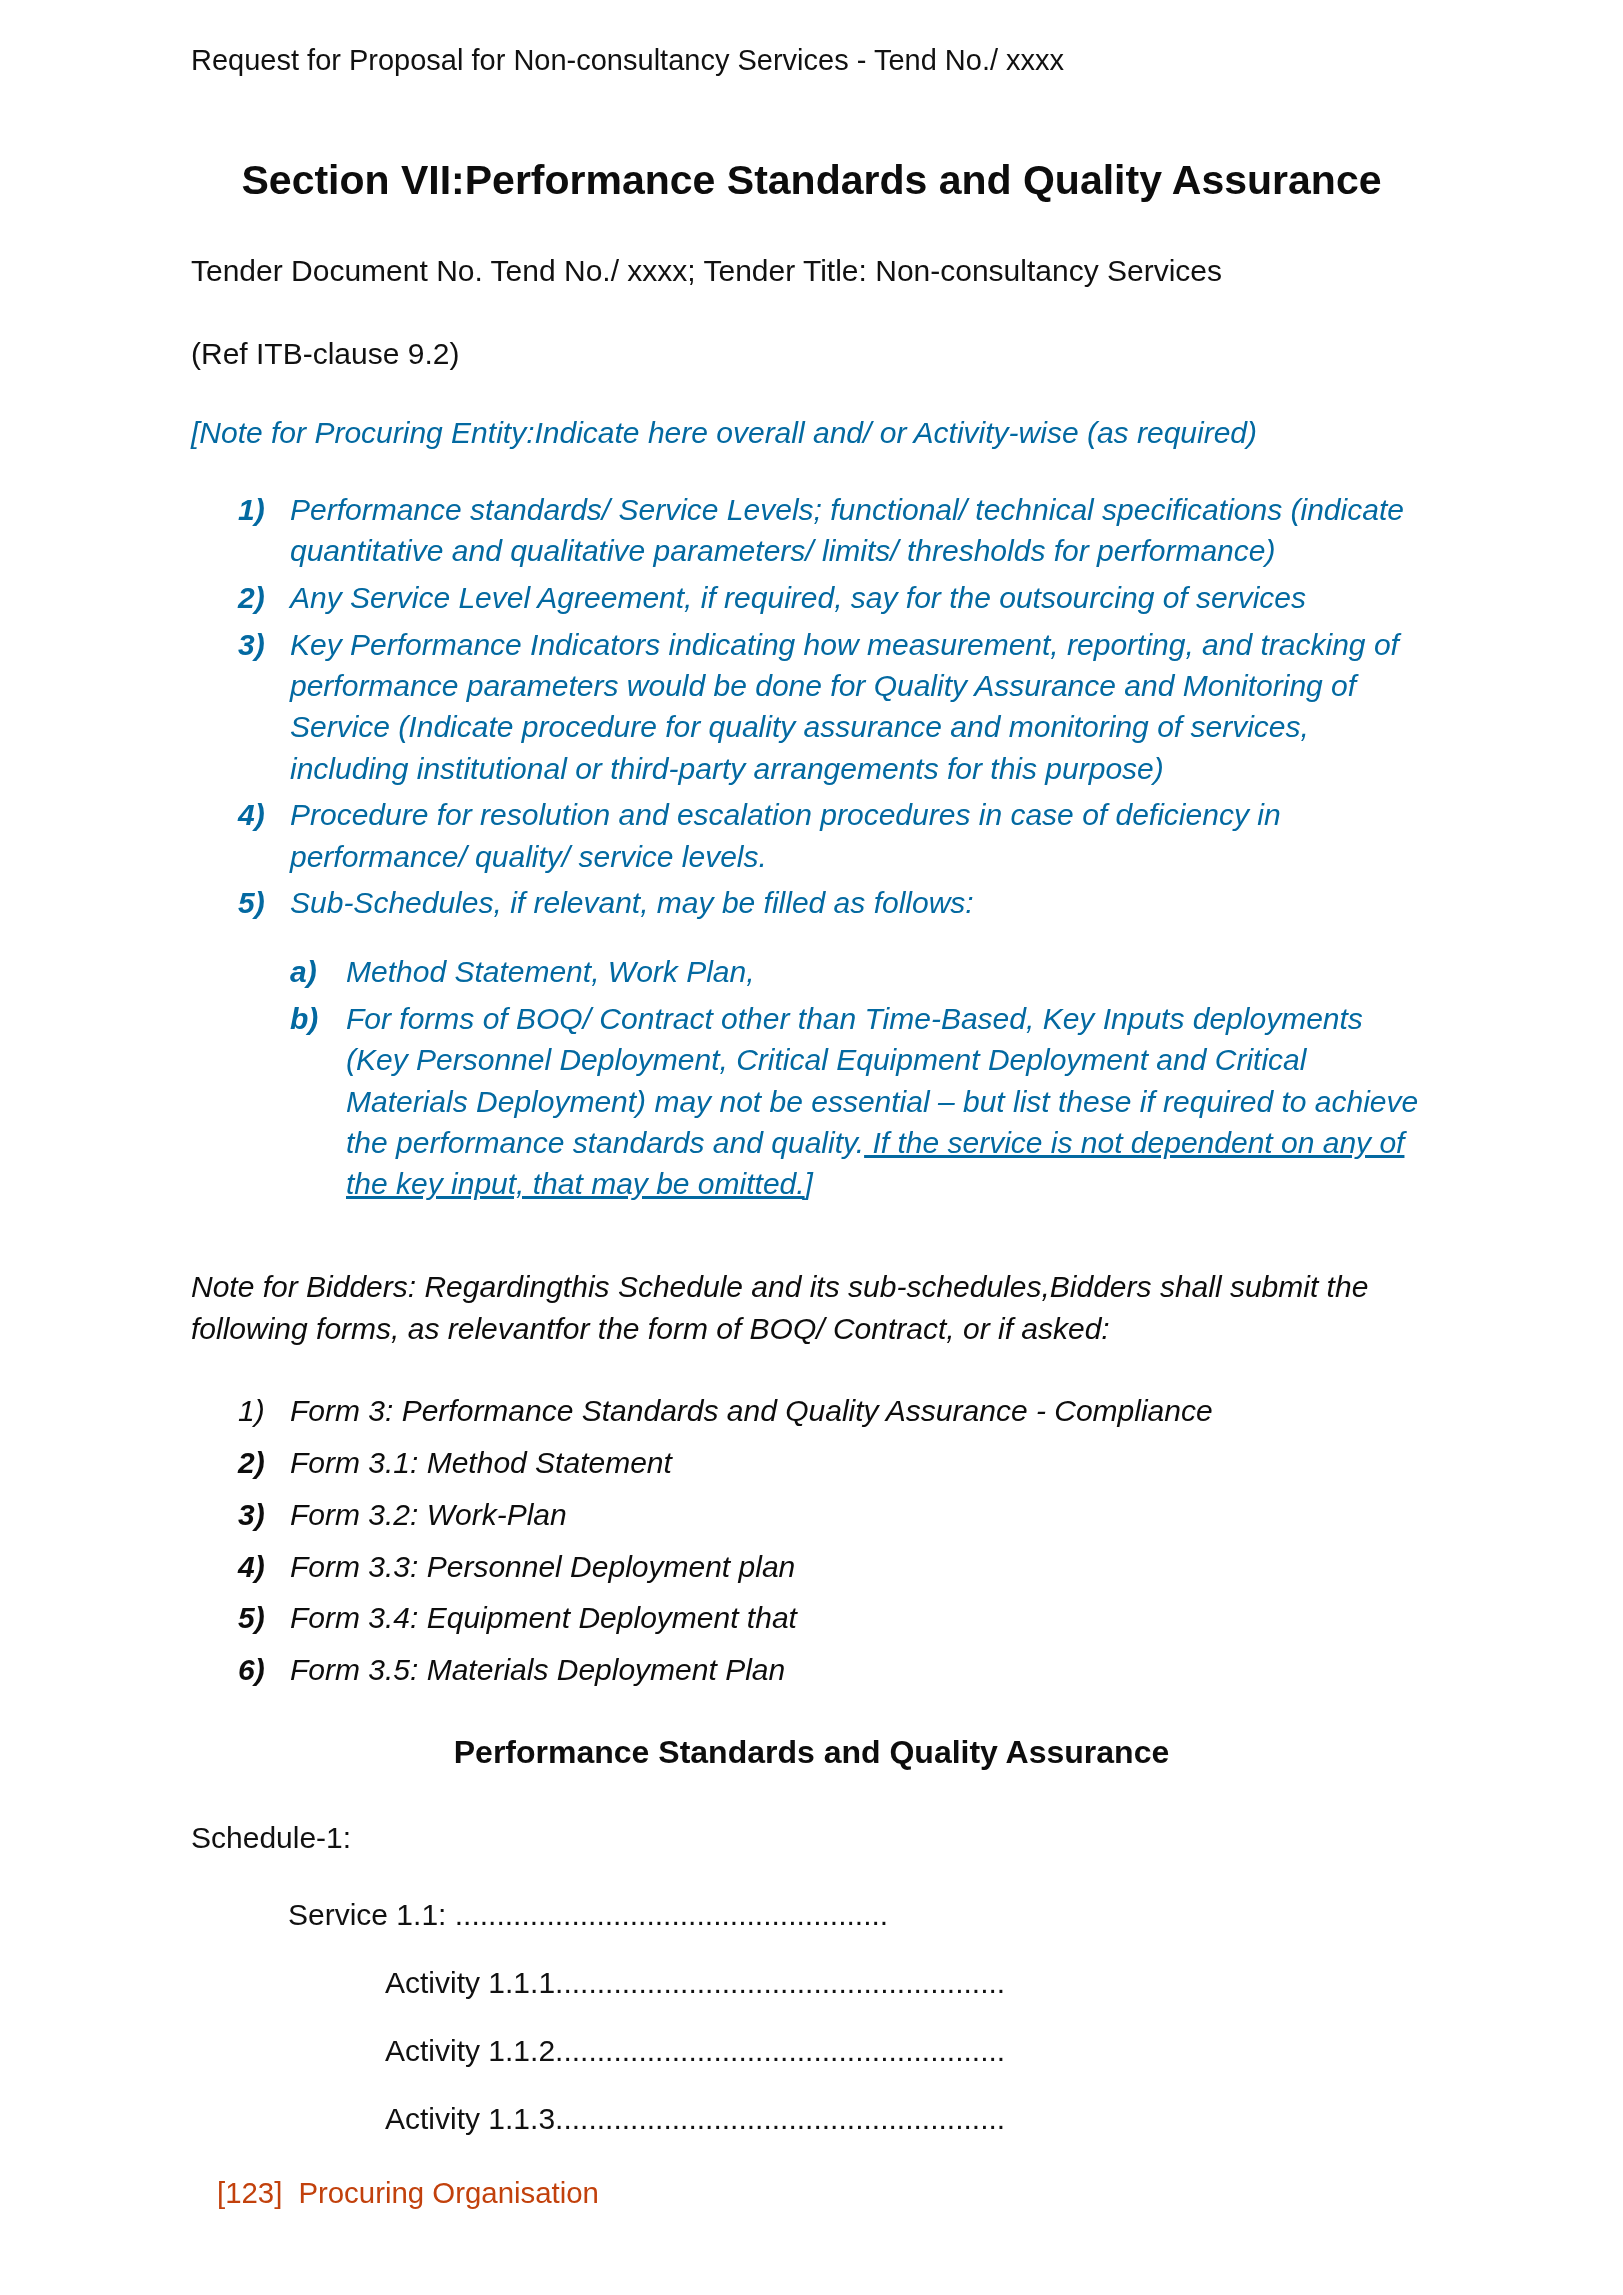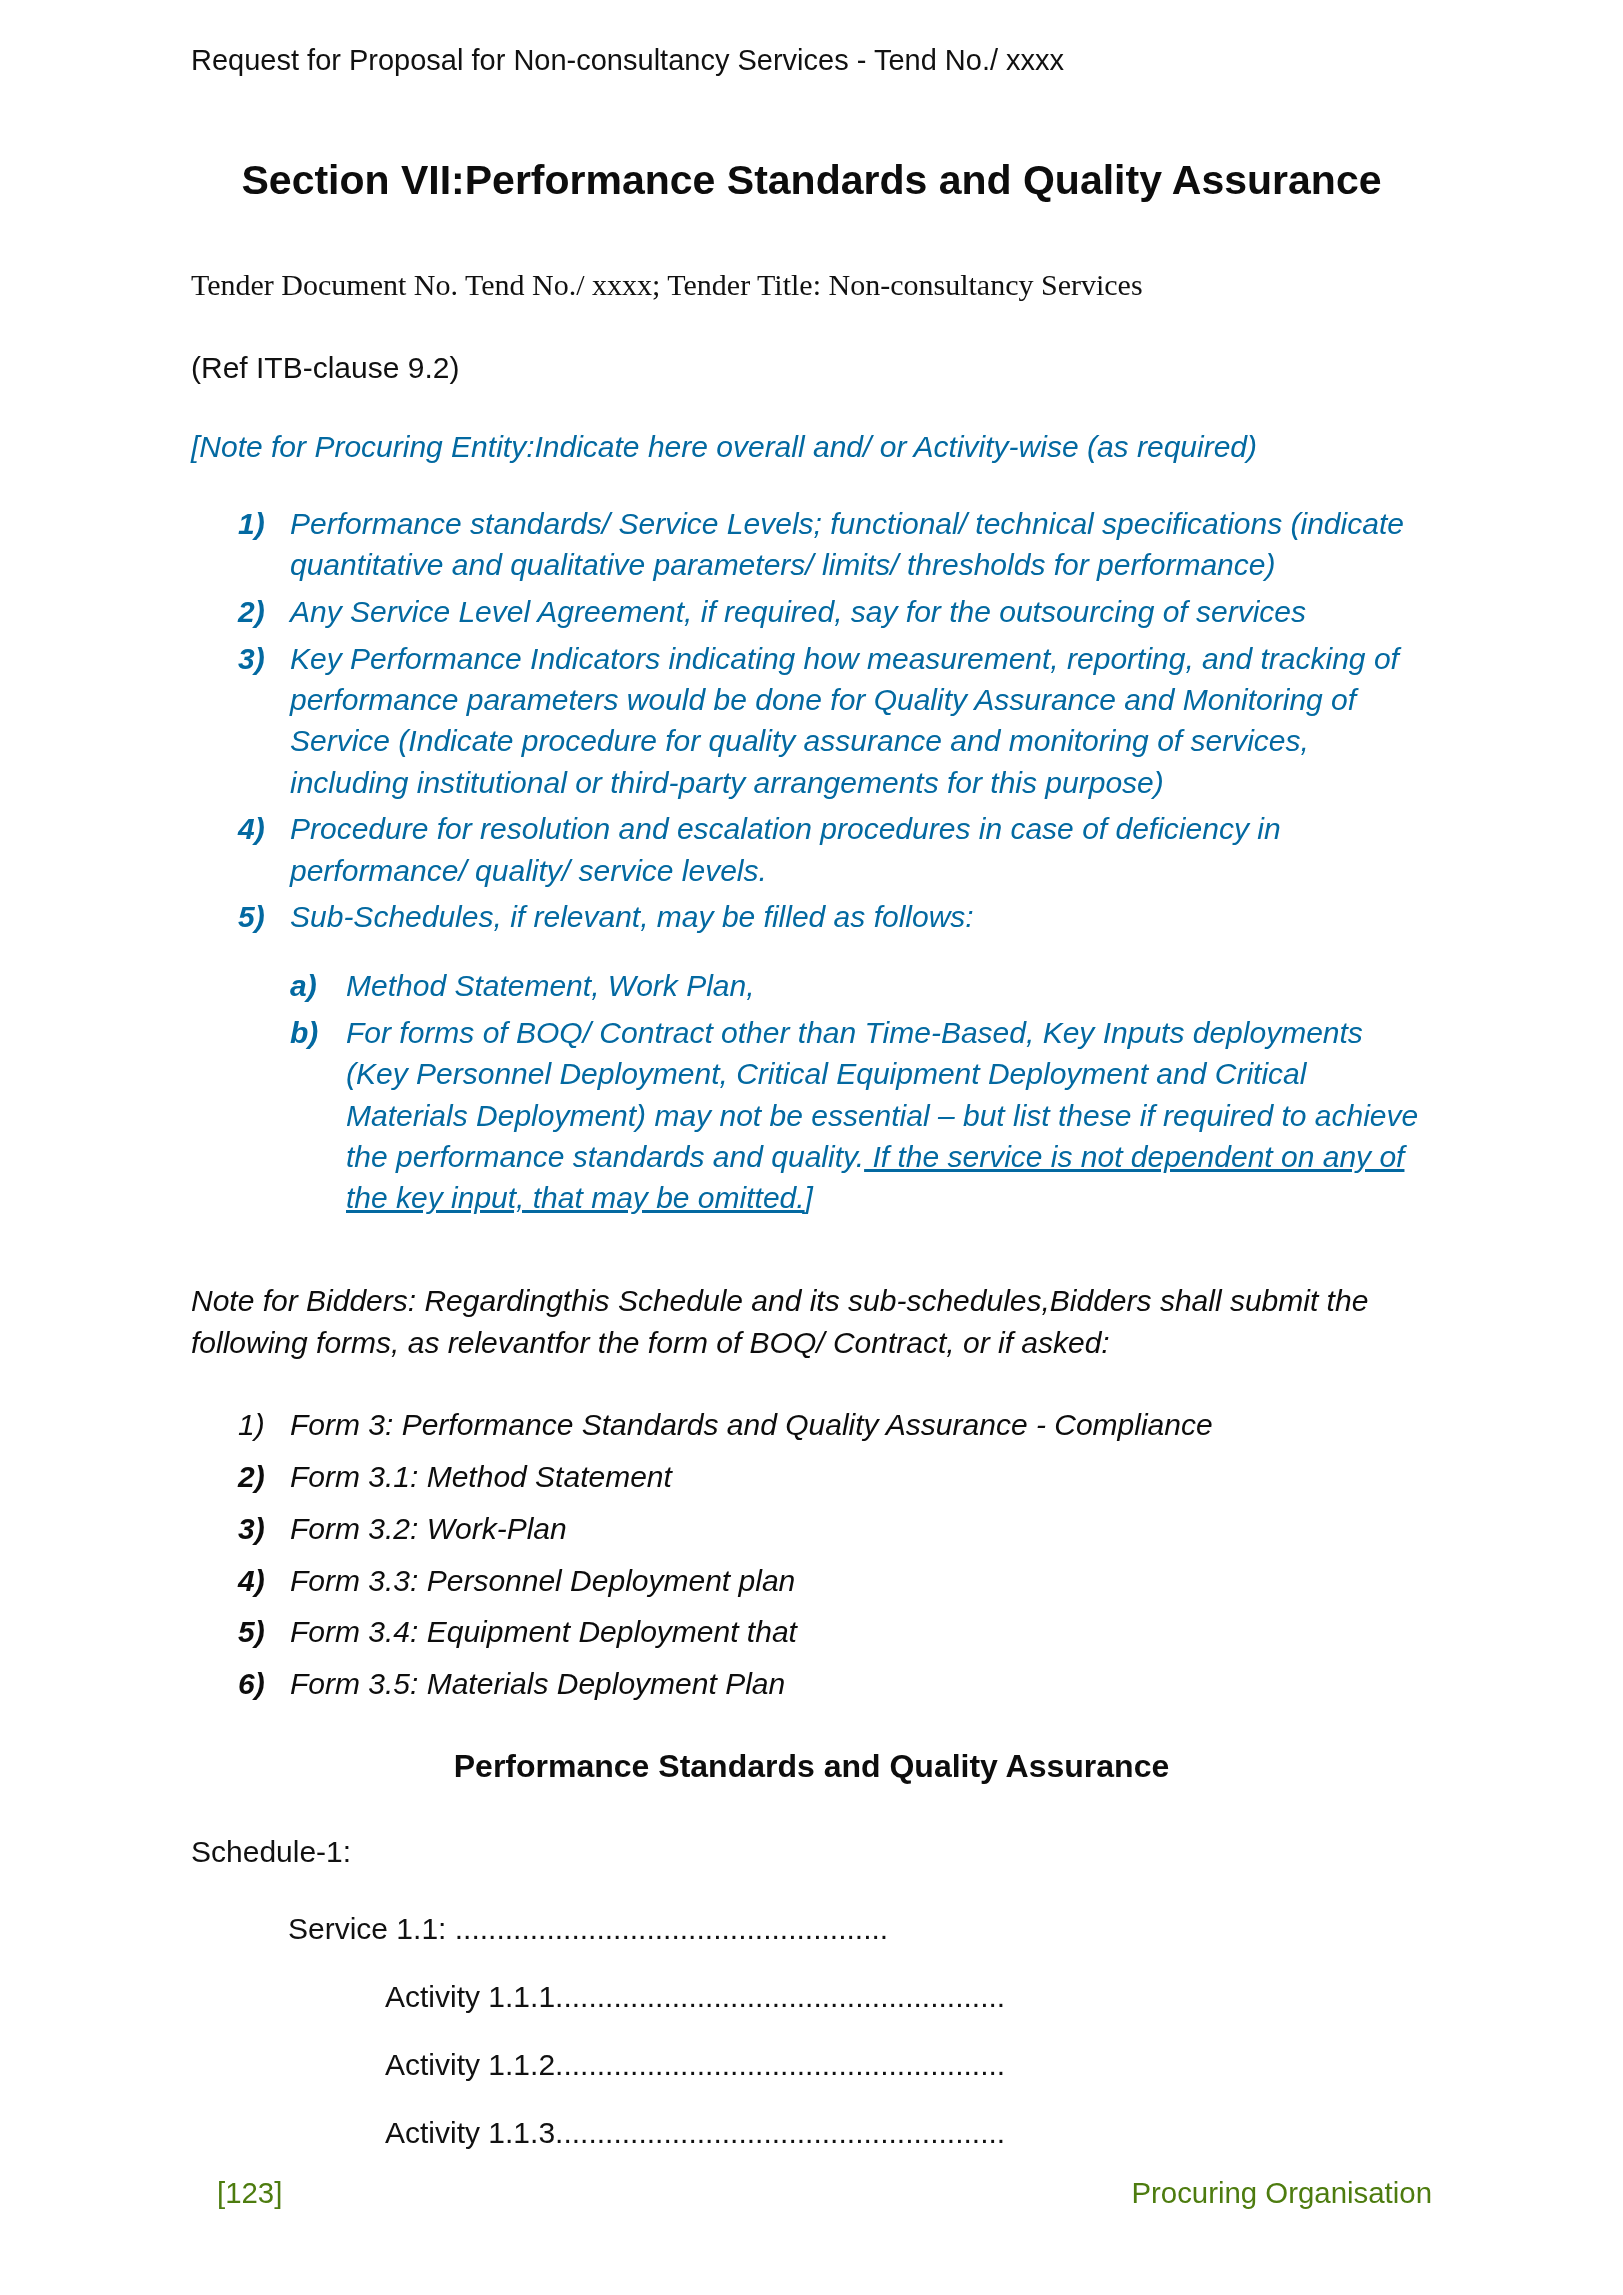--- a/index.html
+++ b/index.html
@@ -19,21 +19,21 @@
 
   .title {
     font-size: 41px;
     font-weight: 700;
     text-align: center;
     margin: 80px 0 0 0;
     color: #0d0d0d;
   }
 
   .body-par { font-size: 30px; line-height: 1.4; margin: 0; }
-  .mt-70 { margin-top: 60px; font-family: Liberation Serif, serif; }
+  .mt-70 { margin-top: 46px; }
   .mt-62 { margin-top: 41px; }
   .mt-56 { margin-top: 37px; }
 
   .gray { color: #0369a1; }
   .italic { font-style: italic; }
 
   .note-list { margin-top: 35px; }
   .li-row {
     display: flex;
     font-size: 30px;
@@ -79,23 +79,24 @@
   .schedule-label { margin-top: 50px; font-size: 30px; }
   .service-line { margin-top: 43px; margin-left: 97px; font-size: 30px; }
   .activity-line { margin-top: 34px; margin-left: 194px; font-size: 30px; }
 
   .footer {
     position: absolute;
     left: 191px;
     right: 191px;
     bottom: 85px;
     display: flex;
-    justify-content: space-between;
+    justify-content: flex-start;
     font-size: 29.4px;
-    color: #4d7c0f;
+    color: #c2410c;
+    gap: 16px;
   }
   .footer .page-num { margin-left: 26px; }
 </style>
 </head>
 <body>
 
 <div class="page">
   <div class="content">
 
     <div class="header-line">

